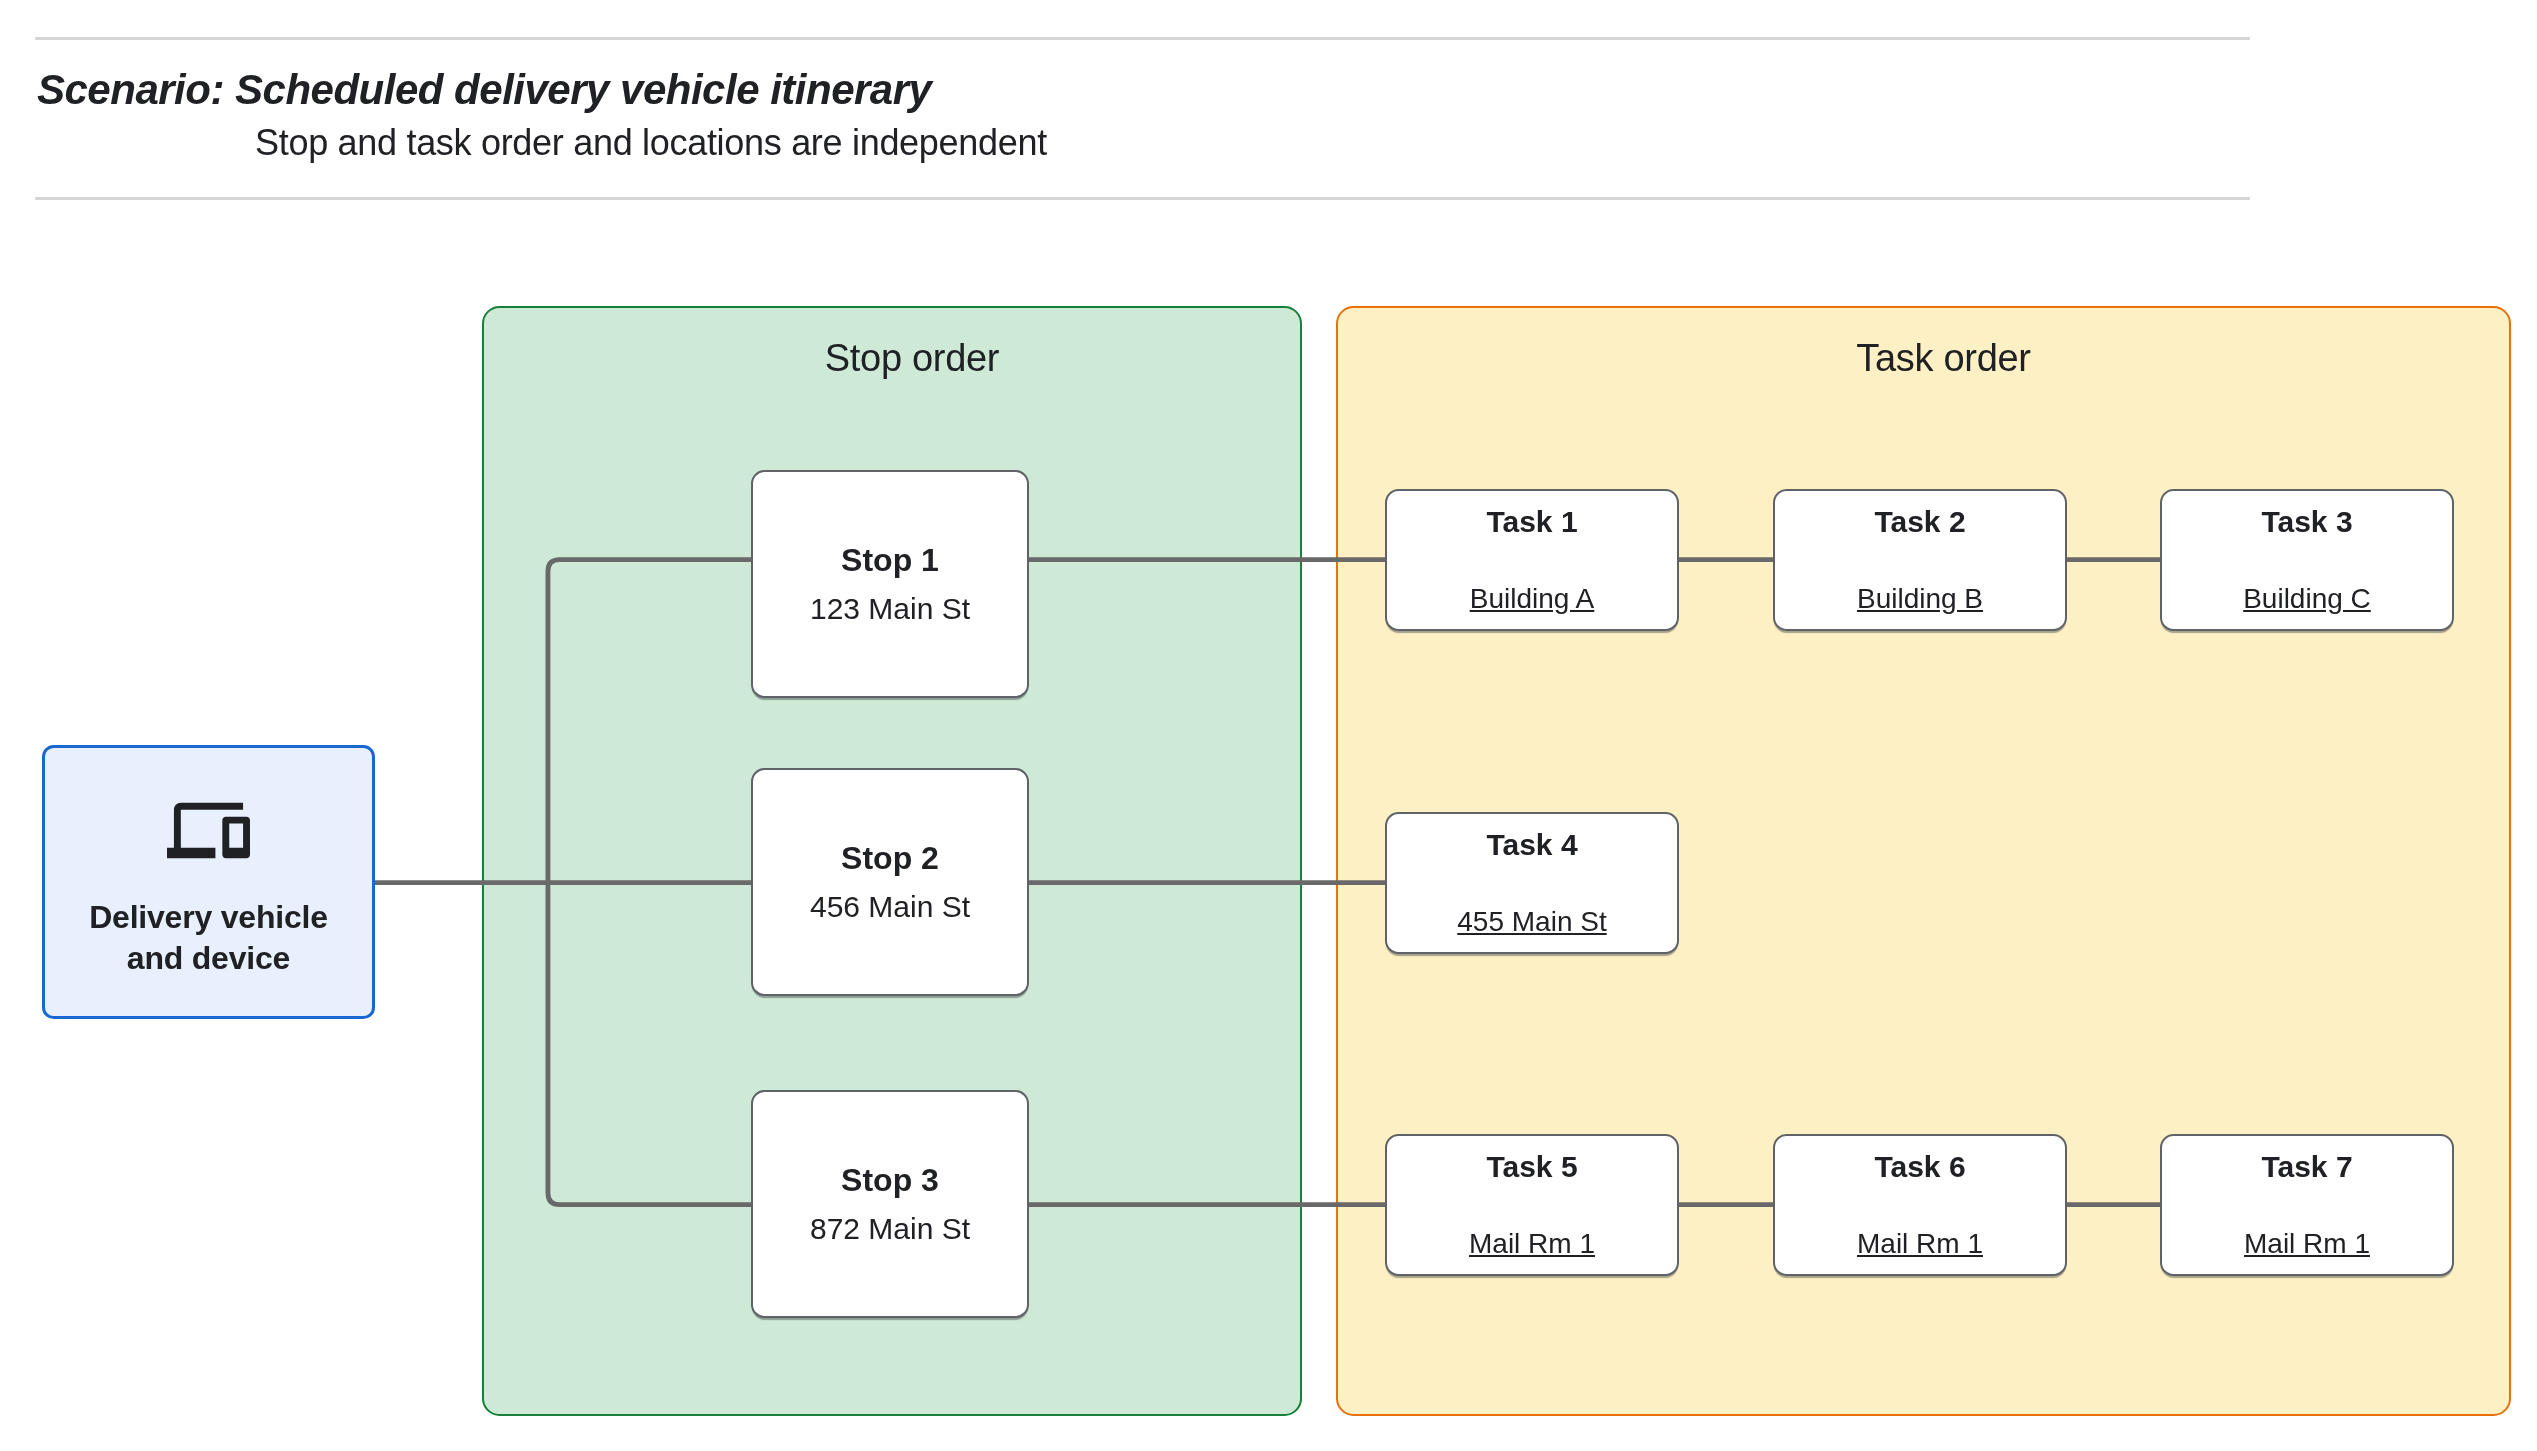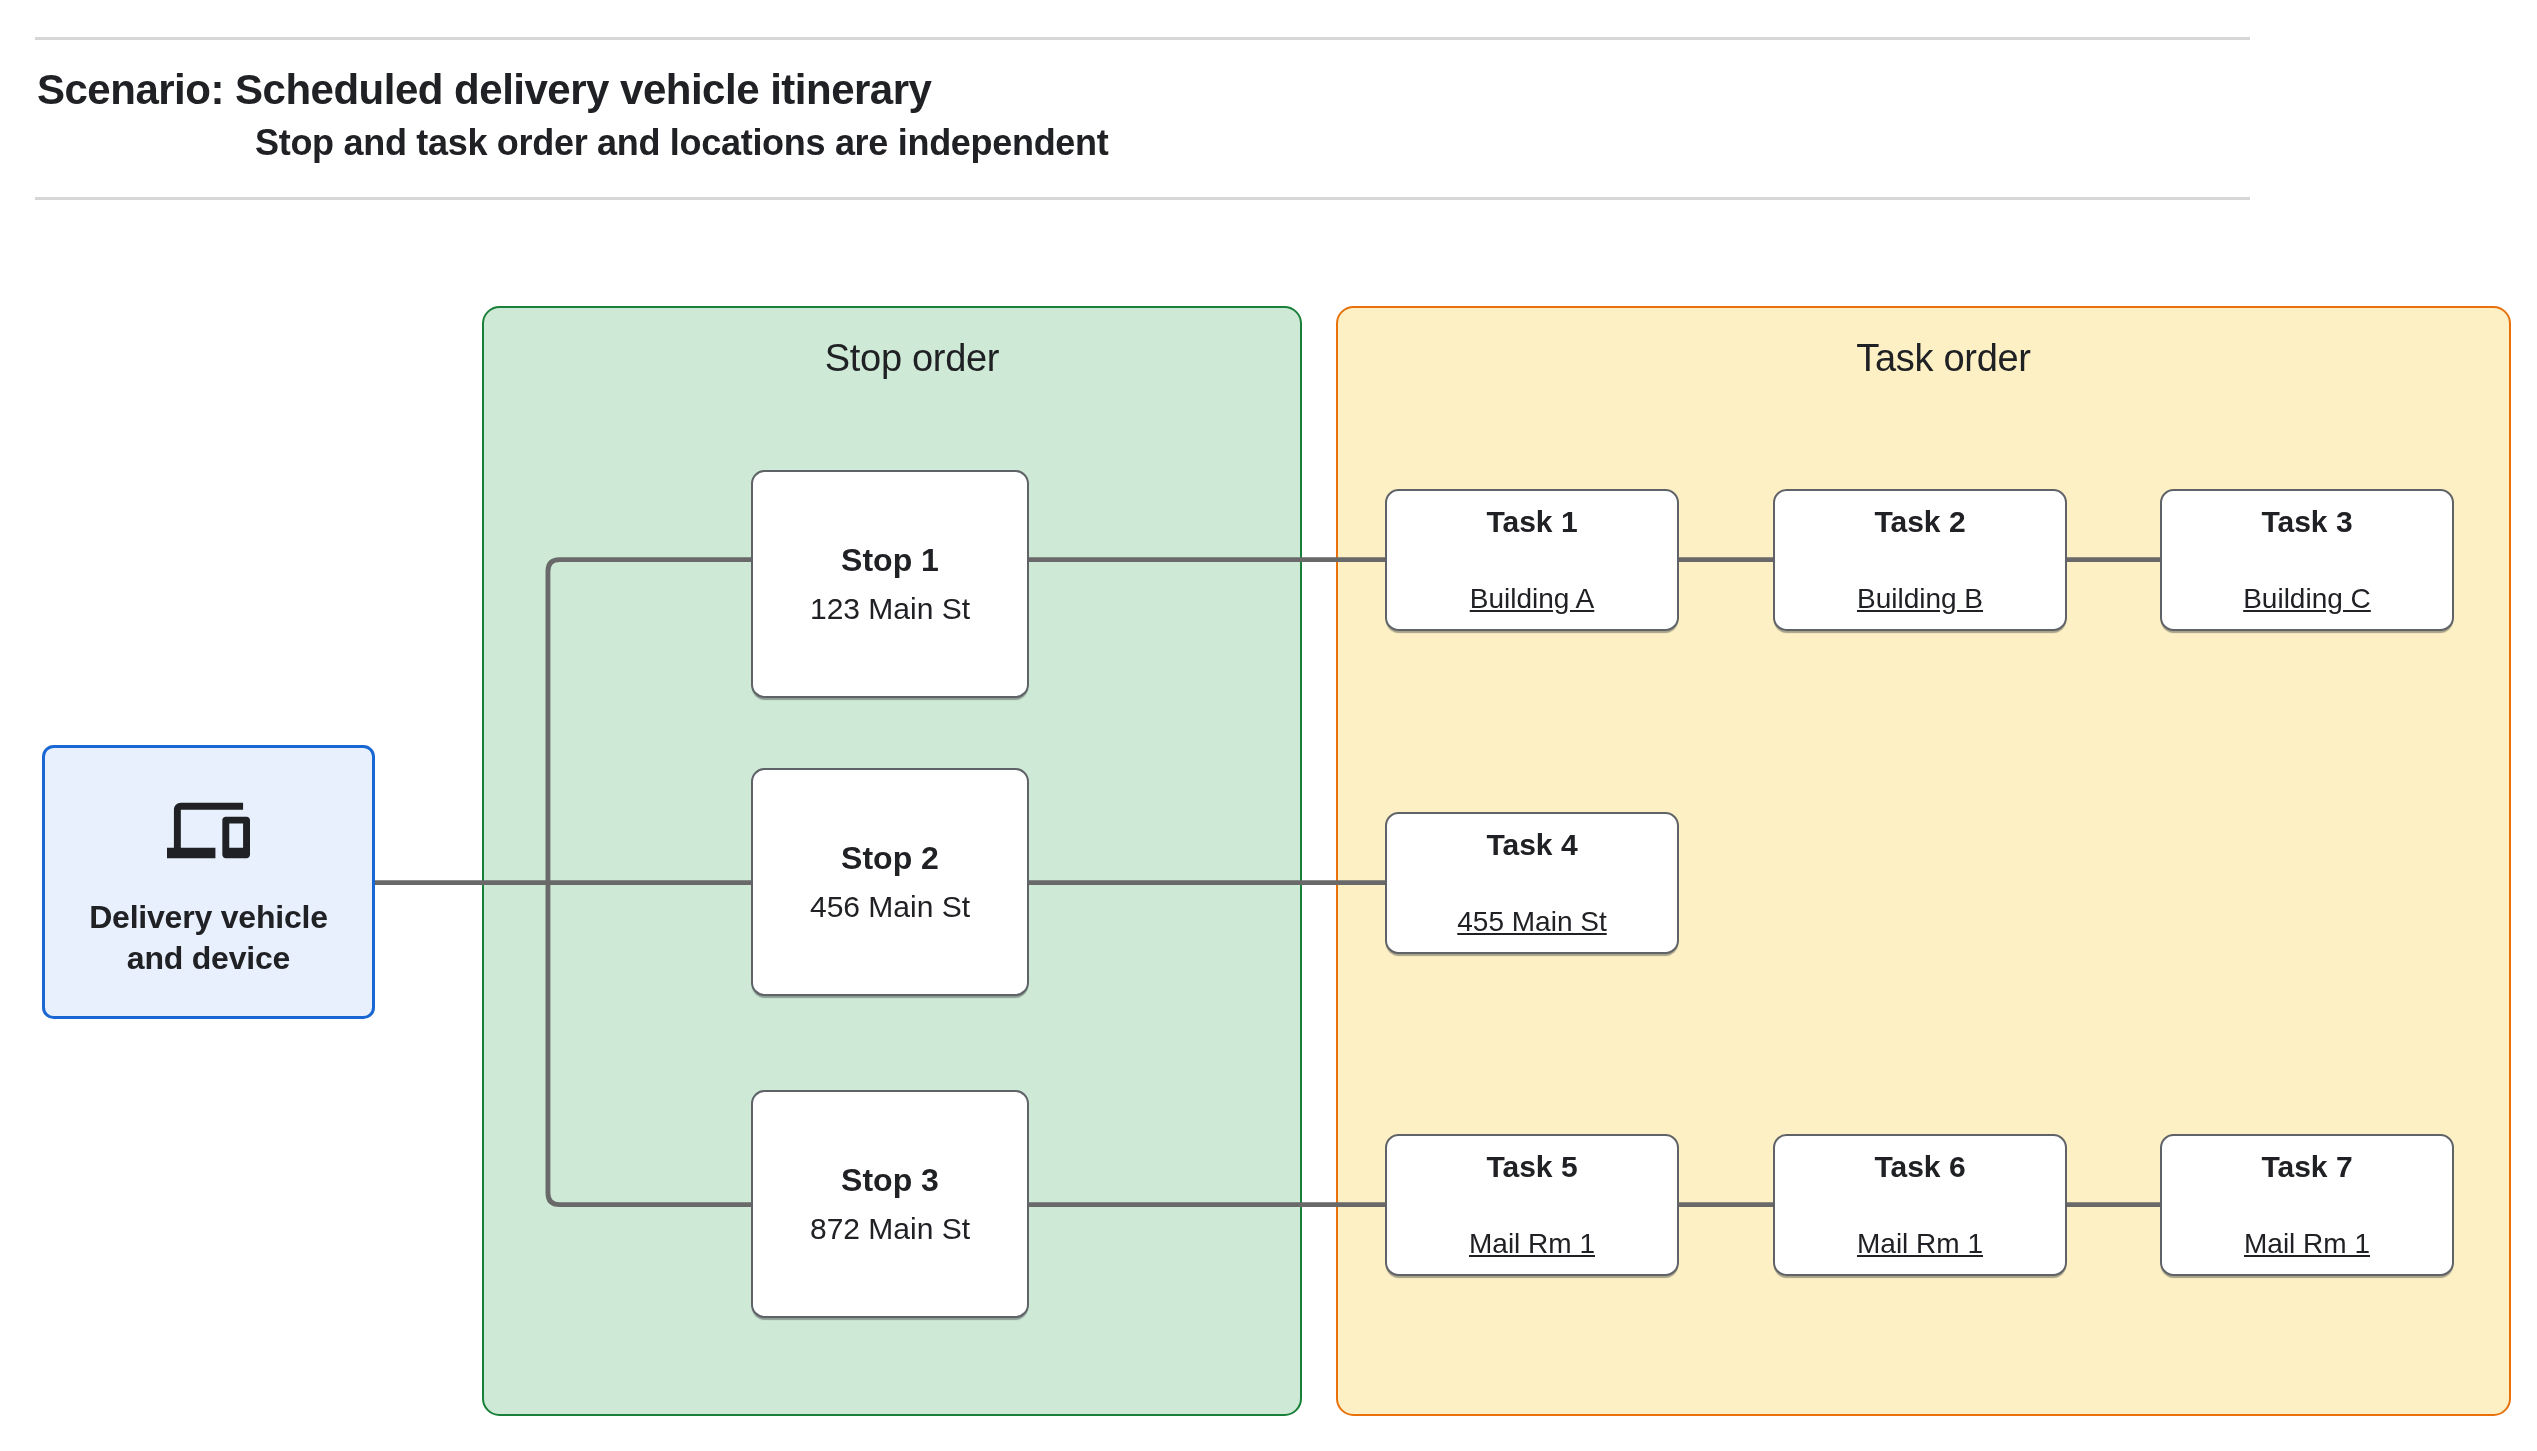--- a/index.html
+++ b/index.html
@@ -17,24 +17,24 @@
   html,body{margin:0;padding:0;background:#ffffff;}
   body{
     width:2538px;height:1452px;position:relative;overflow:hidden;
     font-family:"Liberation Sans",sans-serif;color:var(--text);
   }
   .divider{position:absolute;left:35px;width:2215px;height:2.9px;background:var(--divider);}
   .divider.top{top:37px;}
   .divider.bottom{top:197px;}
   .page-title{
     position:absolute;left:37px;top:66px;font-size:42px;font-weight:700;
-    letter-spacing:-0.5px;white-space:nowrap;
+    letter-spacing:-0.5px;white-space:nowrap;font-style:italic;
   }
   .page-subtitle{
-    position:absolute;left:255px;top:122px;font-size:36px;font-weight:700;
+    position:absolute;left:255px;top:122px;font-size:36px;font-weight:400;
     letter-spacing:-0.3px;white-space:nowrap;
   }
   .panel{
     position:absolute;top:306px;height:1110px;border-radius:17.5px;
     border:2.9px solid;box-sizing:border-box;padding-left:40px;
   }
   .panel.stop-order{left:482px;width:820px;background:var(--stop-panel-fill);border-color:var(--stop-panel-border);}
   .panel.task-order{left:1336px;width:1175px;background:var(--task-panel-fill);border-color:var(--task-panel-border);}
   .panel-title{
     margin-top:29px;text-align:center;font-size:38px;font-weight:400;

